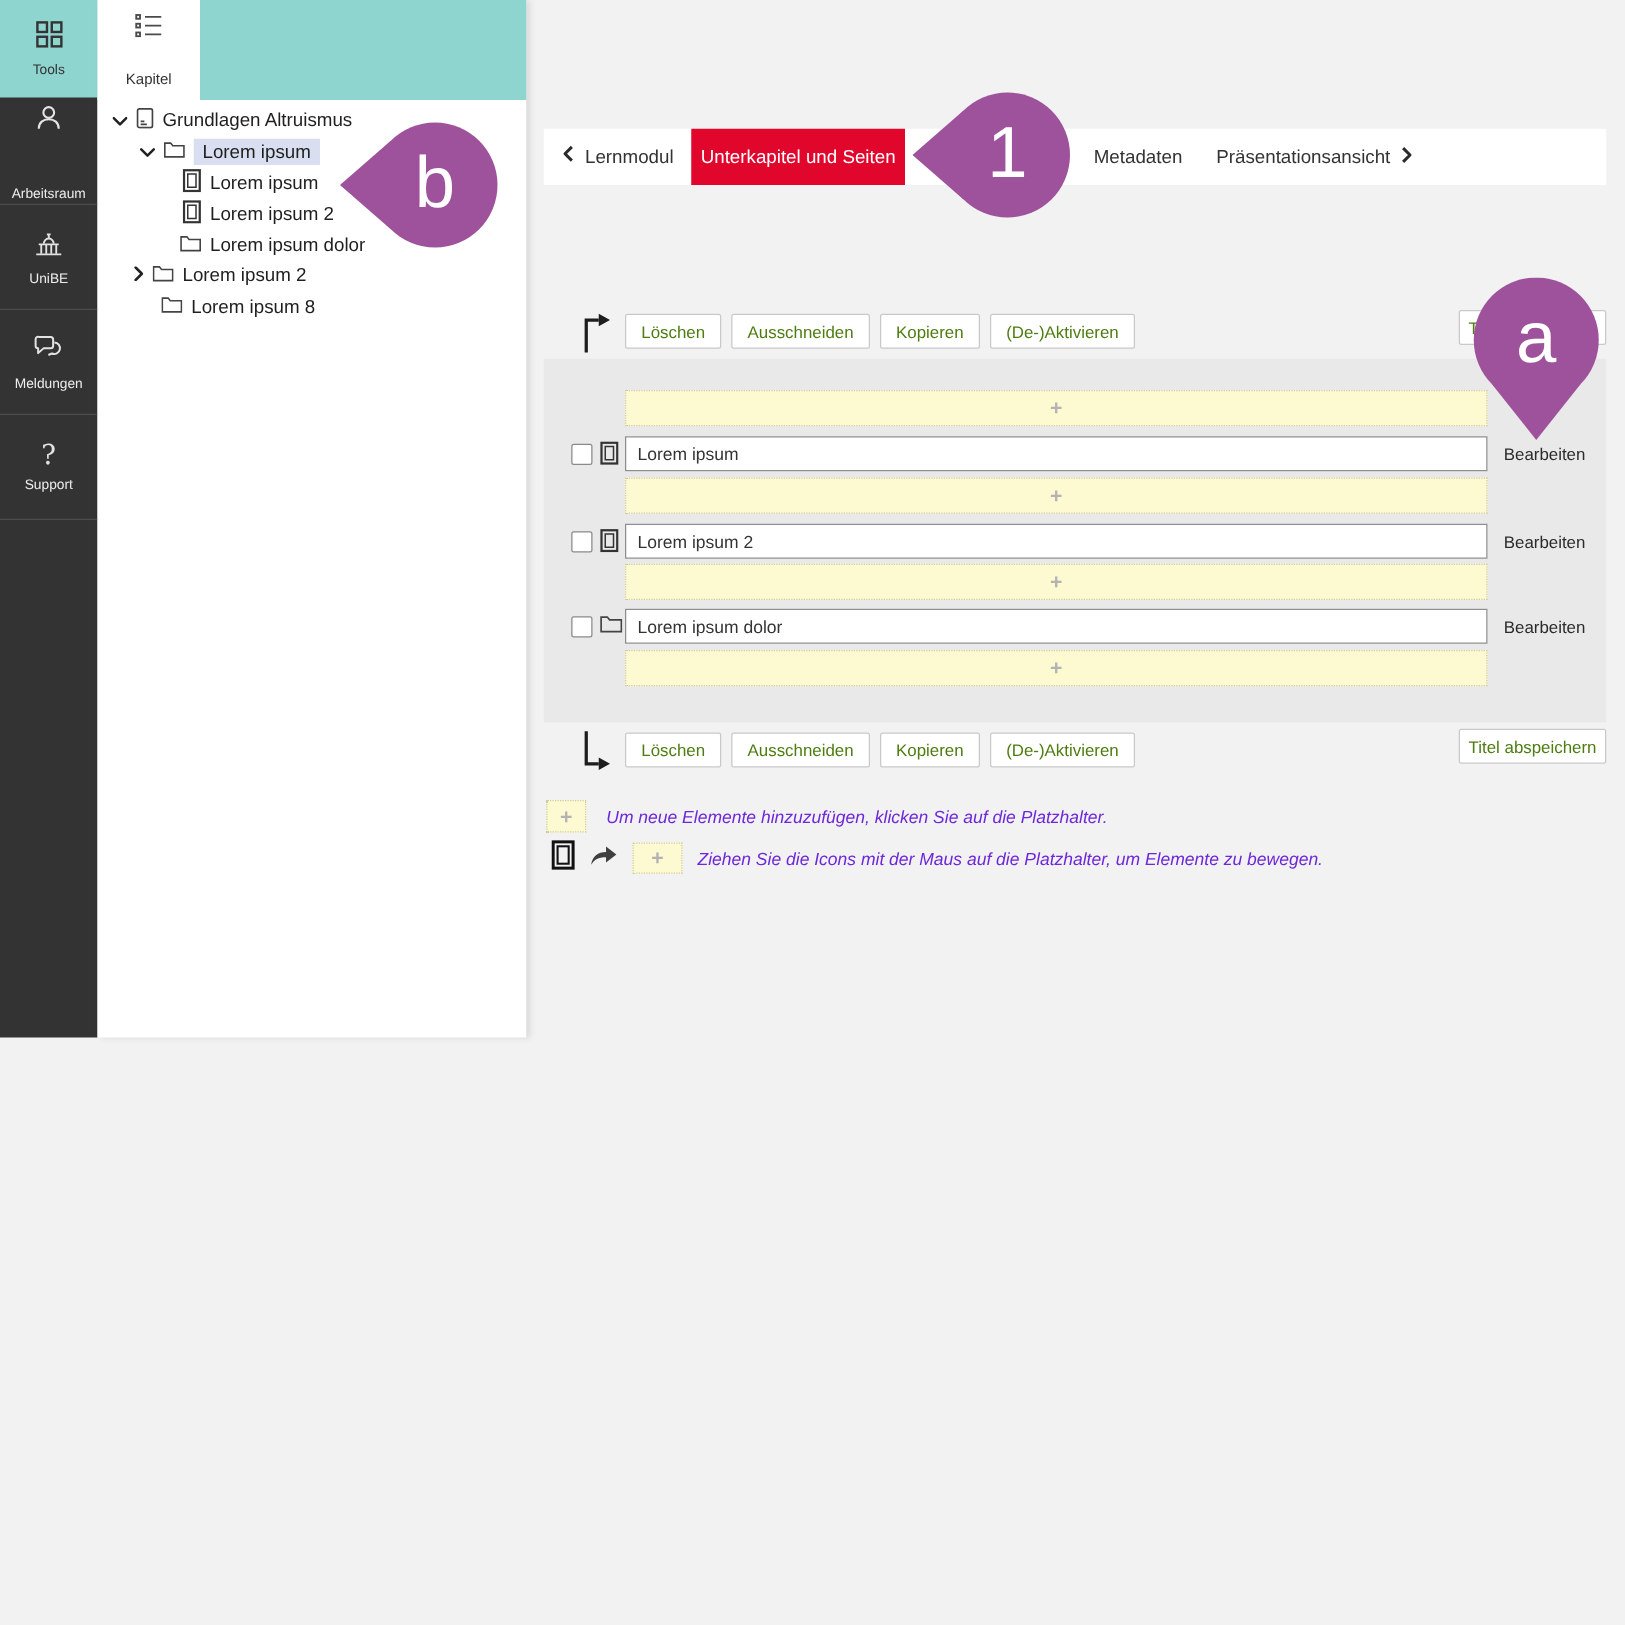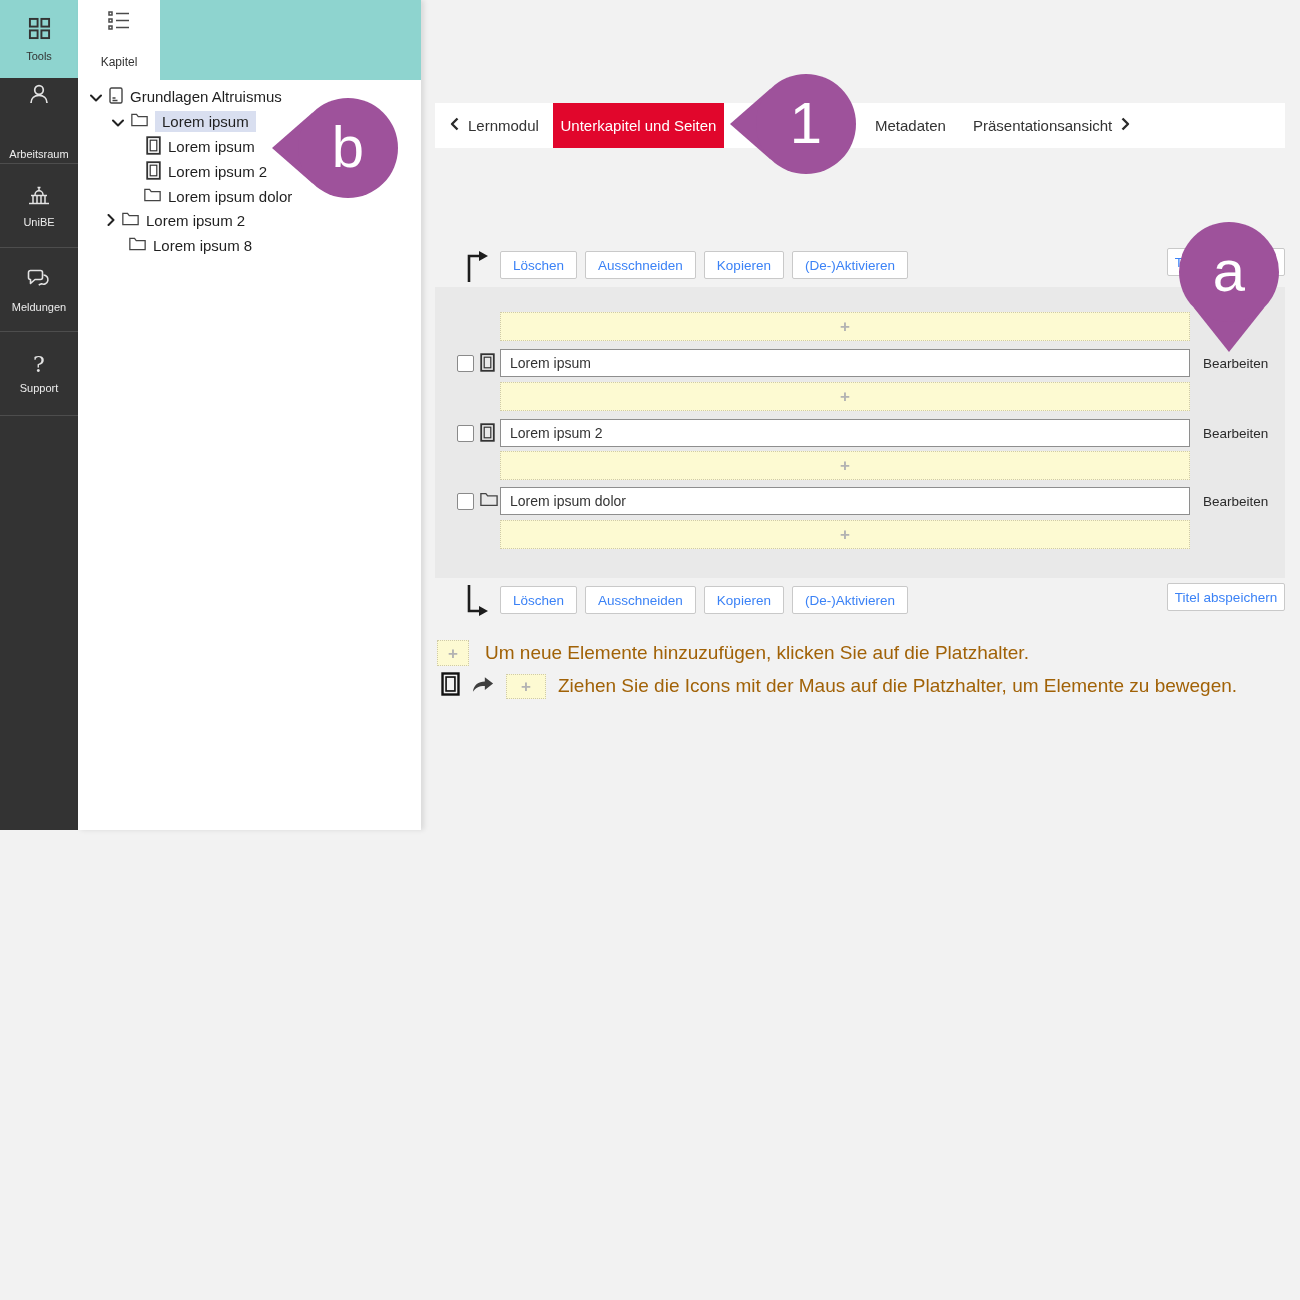--- a/index.html
+++ b/index.html
@@ -25,38 +25,38 @@
   .titem .sel{background:#d9dff0;padding:2px 7px;}
   
   .hdr{position:absolute;left:452px;top:28px;display:flex;align-items:center;gap:18px;}
   .hdr-title{font-size:26px;font-weight:700;color:#262626;white-space:nowrap;}
   .tabbar{position:absolute;left:435px;top:103px;width:850px;height:45px;background:#fff;}
   .tab-back{position:absolute;left:15px;top:0;height:45px;display:flex;align-items:center;gap:9px;cursor:pointer;}
   .tab-red{position:absolute;left:118px;top:0;height:45px;width:171px;background:#e1062c;color:#fff;
            display:flex;align-items:center;justify-content:center;font-size:15px;cursor:pointer;}
   .tab-plain{position:absolute;top:0;height:45px;display:flex;align-items:center;gap:9px;font-size:15px;
              color:#333;cursor:pointer;}
-  .btn{background:#fff;border:1px solid #c9c9c9;border-radius:2px;font-size:13.5px;color:#3b82f6;
+  .btn{background:#fff;border:1px solid #c9c9c9;border-radius:2px;font-size:13.5px;color:#4d7c0f;
        padding:0 12px;height:28px;display:inline-flex;align-items:center;cursor:pointer;
        font-family:"Liberation Sans","DejaVu Sans",sans-serif;white-space:nowrap;}
   .btnrow{position:absolute;display:flex;gap:8px;}
   .savebtn{position:absolute;width:118px;justify-content:center;}
   .graybox{position:absolute;left:435px;top:287px;width:850px;height:291px;background:#e9e9e9;}
   .ph{position:absolute;left:65px;width:690px;height:29px;background:#fdfad2;border:1px dotted #cfcaa8;
       box-sizing:border-box;display:flex;align-items:center;justify-content:center;cursor:pointer;}
   .plus{color:#b3b3b3;font-weight:700;font-size:17px;line-height:1;}
   .chk{position:absolute;left:22px;width:15px;height:15px;background:#fff;border:1px solid #8a8a8a;
        border-radius:2px;cursor:pointer;}
   .rowicon{position:absolute;left:45px;}
   .titlein{position:absolute;left:65px;width:690px;height:28px;border:1px solid #8e8e8e;background:#fff;
            box-sizing:border-box;font-size:14px;color:#333;padding:0 9px;
            font-family:"Liberation Sans","DejaVu Sans",sans-serif;}
   .editlnk{position:absolute;left:768px;font-size:13.5px;color:#2b2b2b;cursor:pointer;white-space:nowrap;}
   .hint{position:absolute;display:flex;align-items:center;}
-  .hint .txt{color:#a16207;font-size:19px;white-space:nowrap;}
+  .hint .txt{font-style:italic;color:#6d28d9;font-size:14px;white-space:nowrap;}
   .minibox{background:#fdfad2;border:1px dotted #cfcaa8;box-sizing:border-box;display:flex;
            align-items:center;justify-content:center;cursor:pointer;}
   .pin{position:absolute;z-index:50;pointer-events:none;}
   .pin .letter{position:absolute;color:#fff;font-size:58px;line-height:1;transform:translate(-50%,-52%);}
 </style>
 </head>
 <body>
 
 <div class="page">
 

